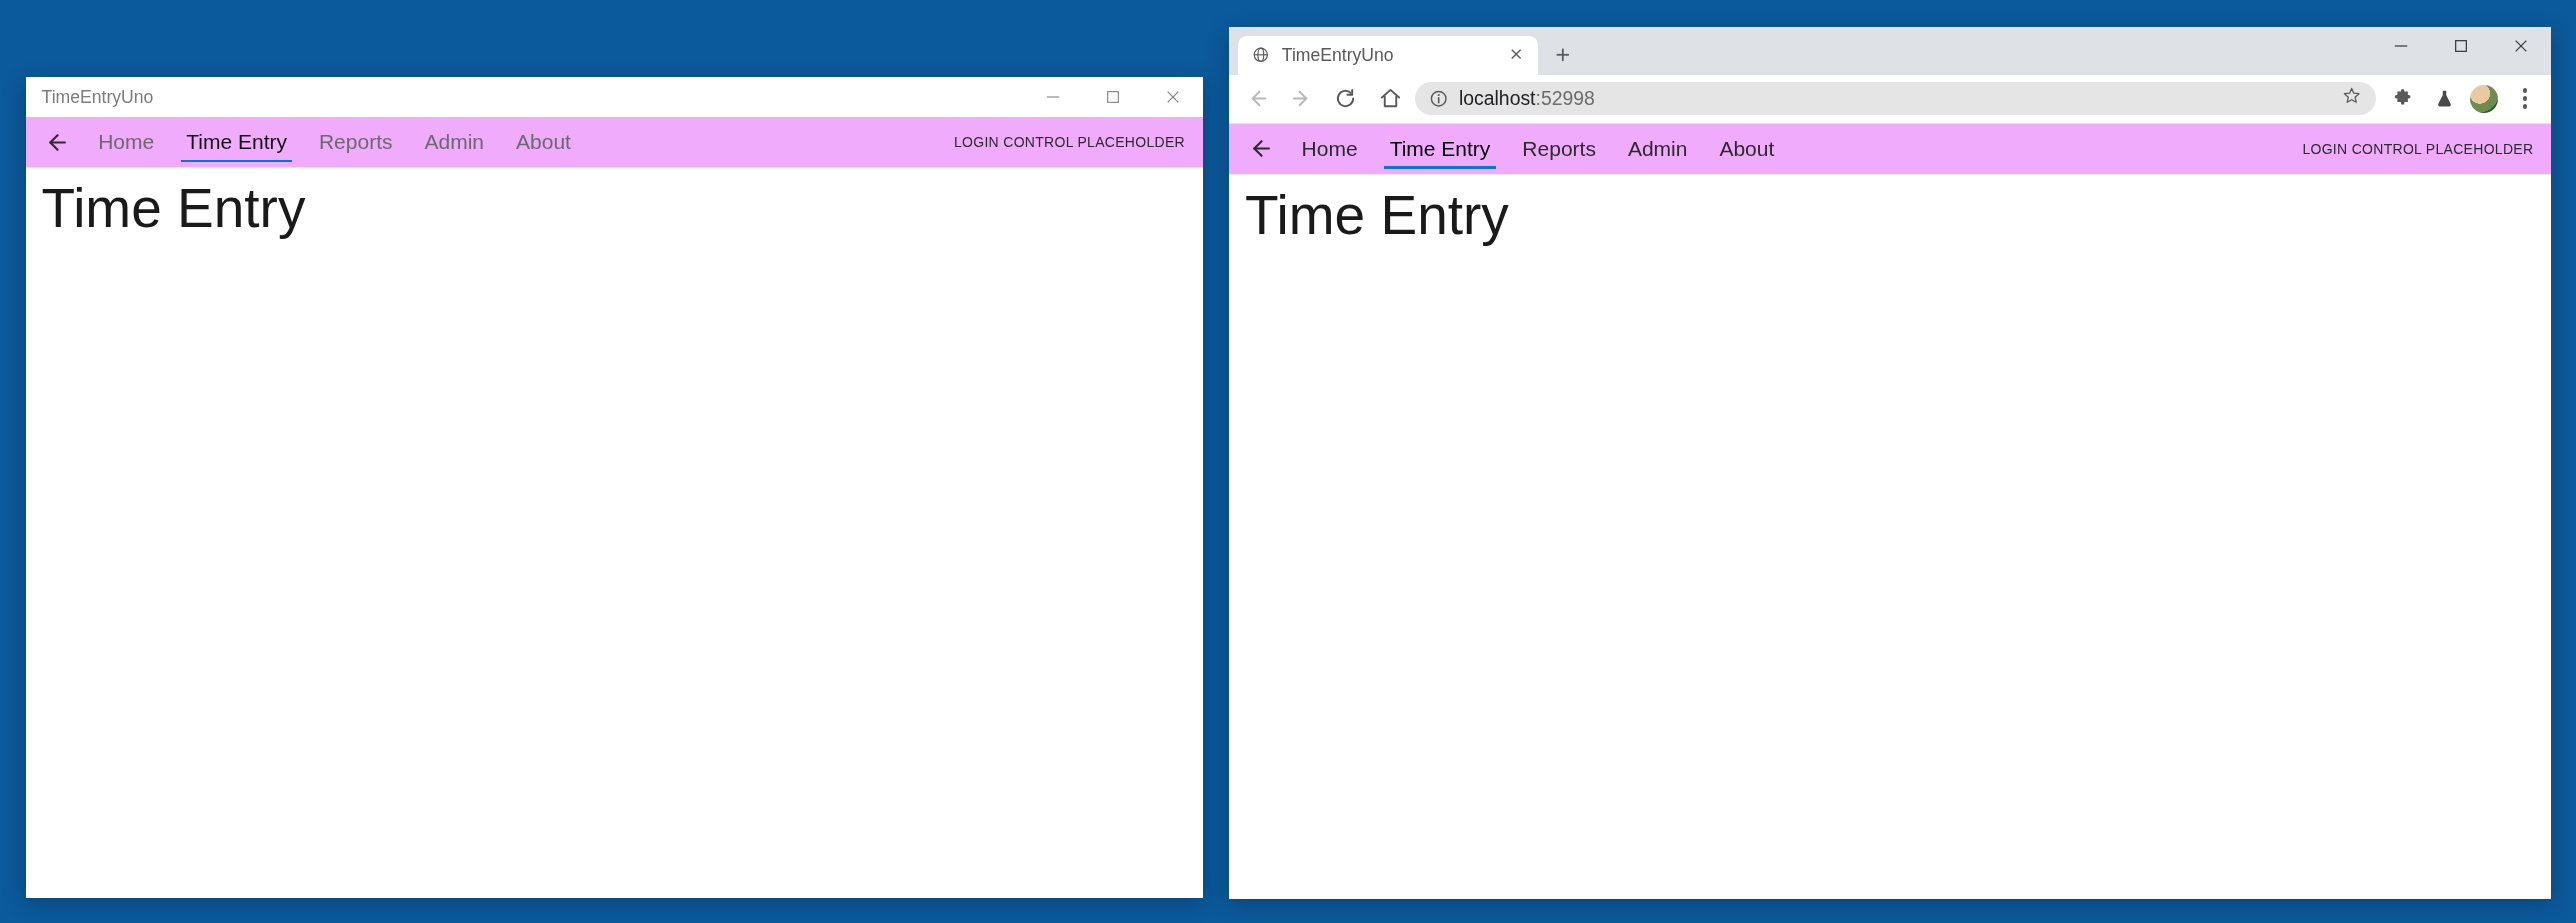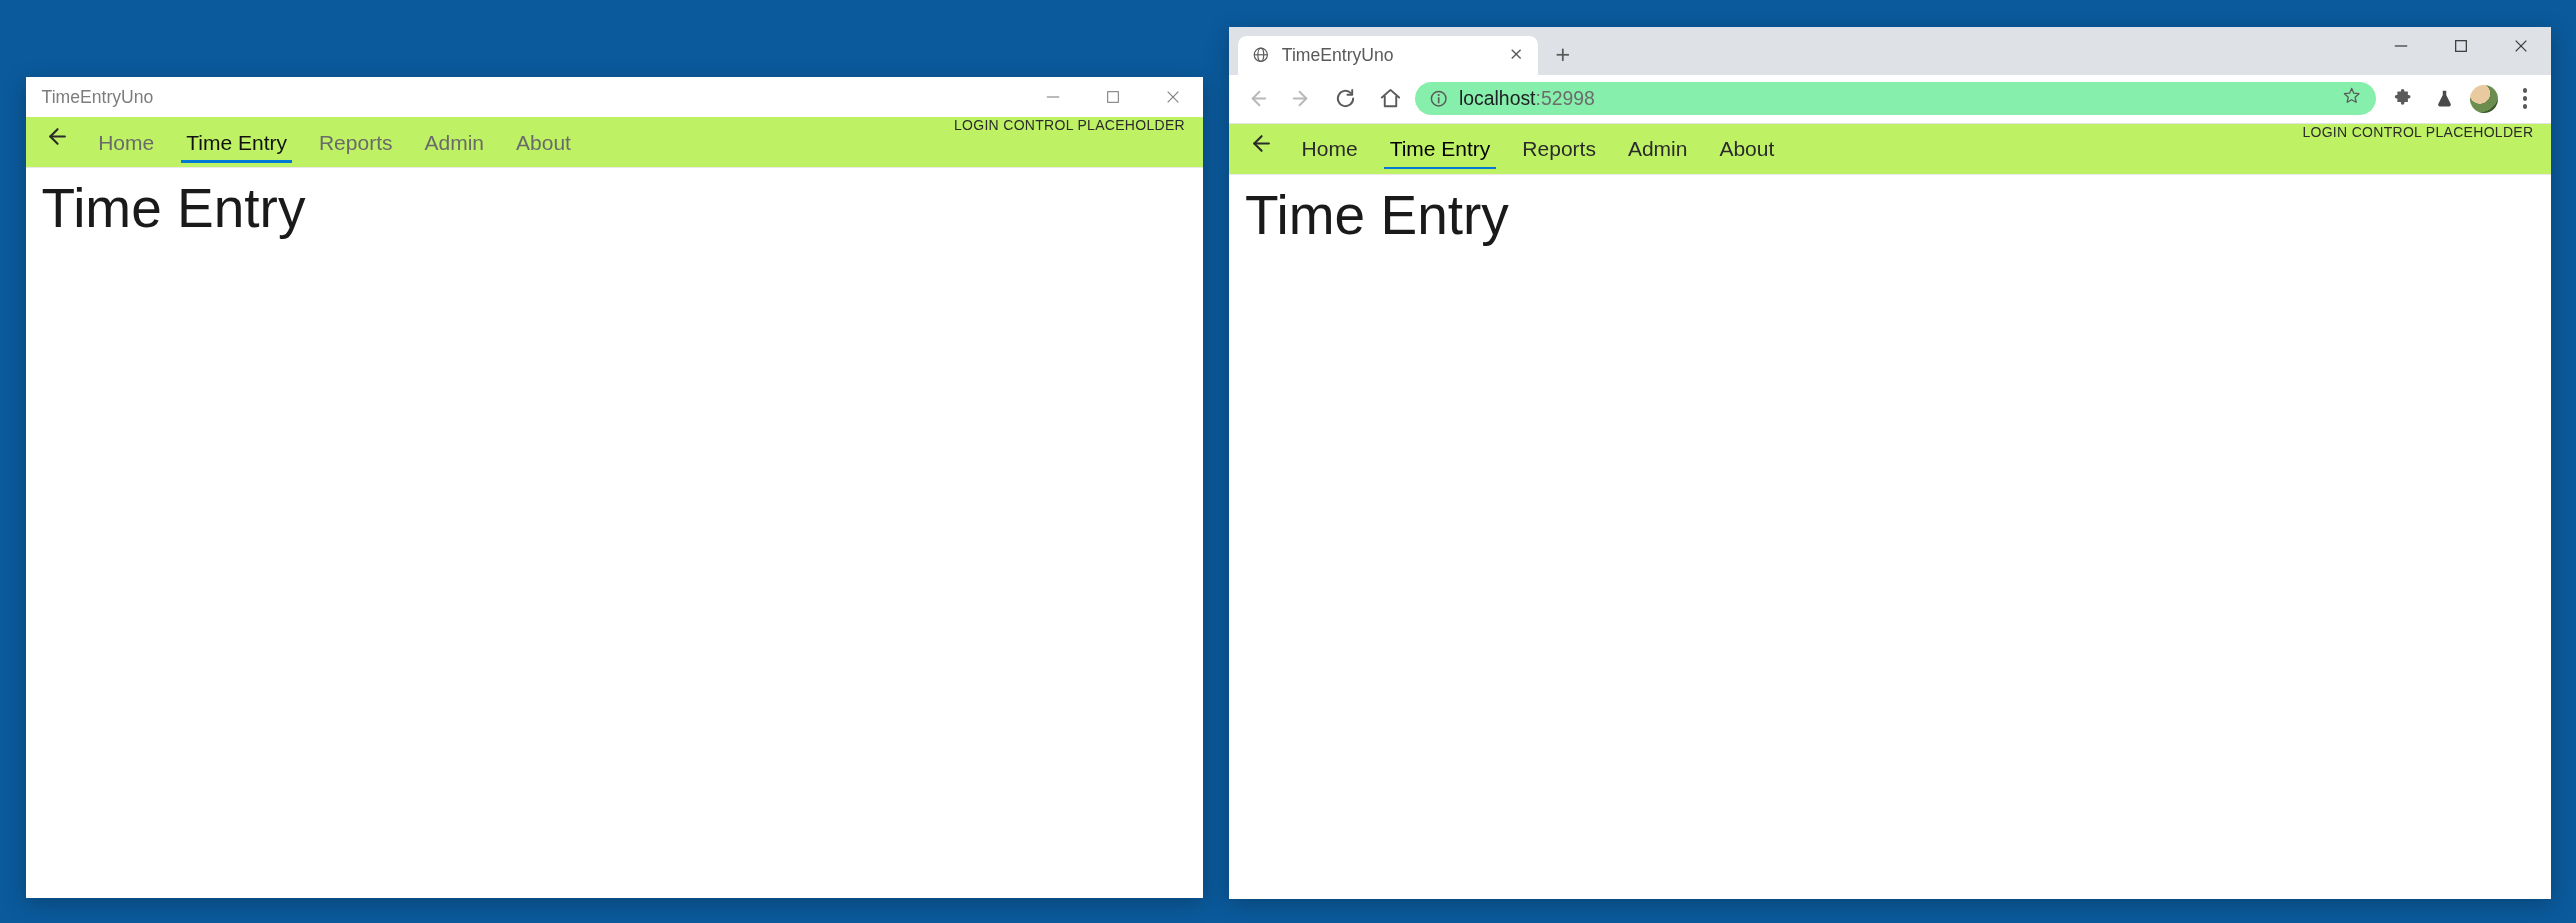--- a/index.html
+++ b/index.html
@@ -119,21 +119,21 @@
     width: 39px; height: 39px;
     display: flex; align-items: center; justify-content: center;
     color: #5a5a5a;
     border-radius: 50%;
   }
   .chrome-navbtn.disabled { color: #b8b8b8; }
   .chrome-navbtn svg { width: 23px; height: 23px; }
   .chrome-omnibox {
     flex: 1;
     height: 33px;
-    background: #86efac;
+    background: #e5e5e5;
     border-radius: 17.6px;
     display: flex;
     align-items: center;
     padding: 0 14px;
     gap: 10.6px;
     font-size: 19.4px;
     color: #3a3a3a;
   }
   .chrome-omnibox .site-info { color: #5a5a5a; display:flex; align-items:center; }
   .chrome-omnibox .url-host { color: #202124; }
@@ -149,23 +149,24 @@
   .chrome-avatar {
     width: 28px; height: 28px; border-radius: 50%;
     background: radial-gradient(circle at 35% 30%, #e8c9a0 0 38%, #6b8e4e 39% 70%, #3a5a2a 71% 100%);
   }
   .chrome-menu-dots { display:flex; flex-direction:column; gap:3.5px; align-items:center; justify-content:center; }
   .chrome-menu-dots span { width:4.4px; height:4.4px; background:#5a5a5a; border-radius:50%; }
 
   
   .app-navbar {
     height: 51px;
-    background: #bef264;
+    background: #f0abfc;
     border-bottom: 0.9px solid #e9e9e9;
     display: flex;
+    align-items: center;
     padding: 0 10.6px;
   }
   .app-back {
     width: 39px; height: 39px;
     display: flex; align-items: center; justify-content: center;
     color: #2b2b2b;
     margin-right: 7px;
   }
   .app-back svg { width: 25px; height: 25px; }
   .app-tabs { display: flex; gap: 0; }

